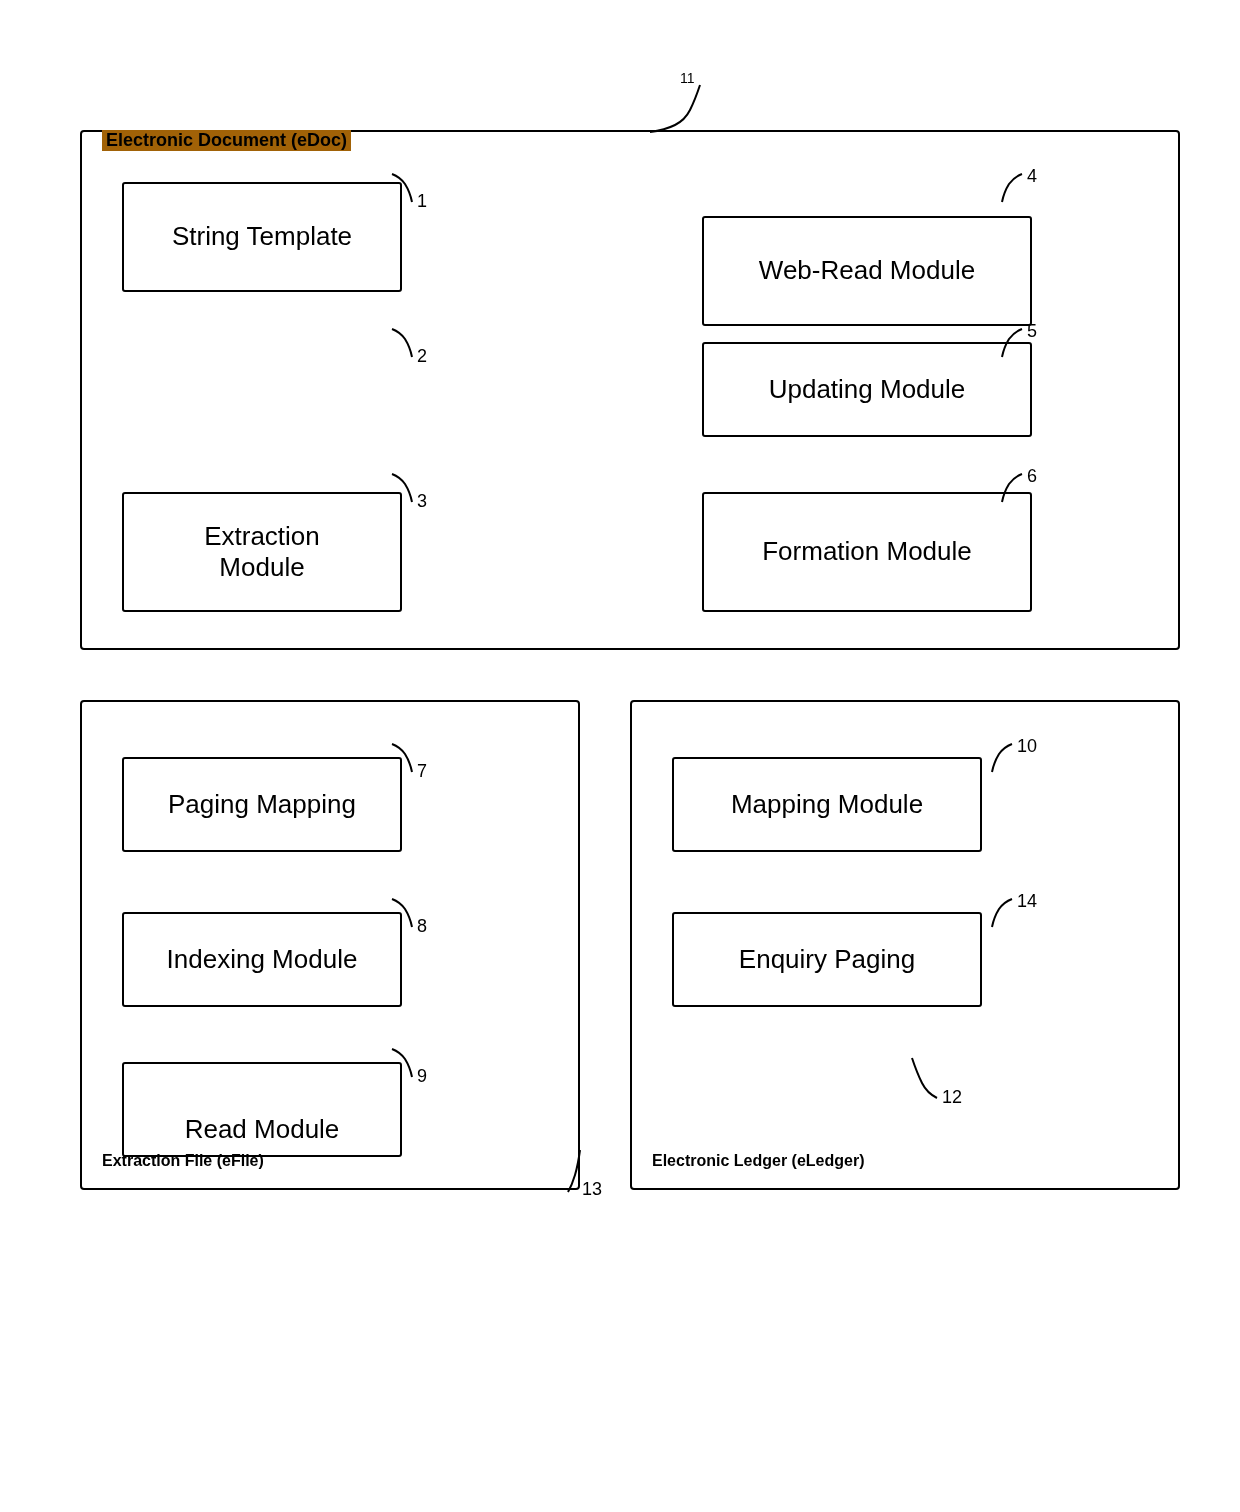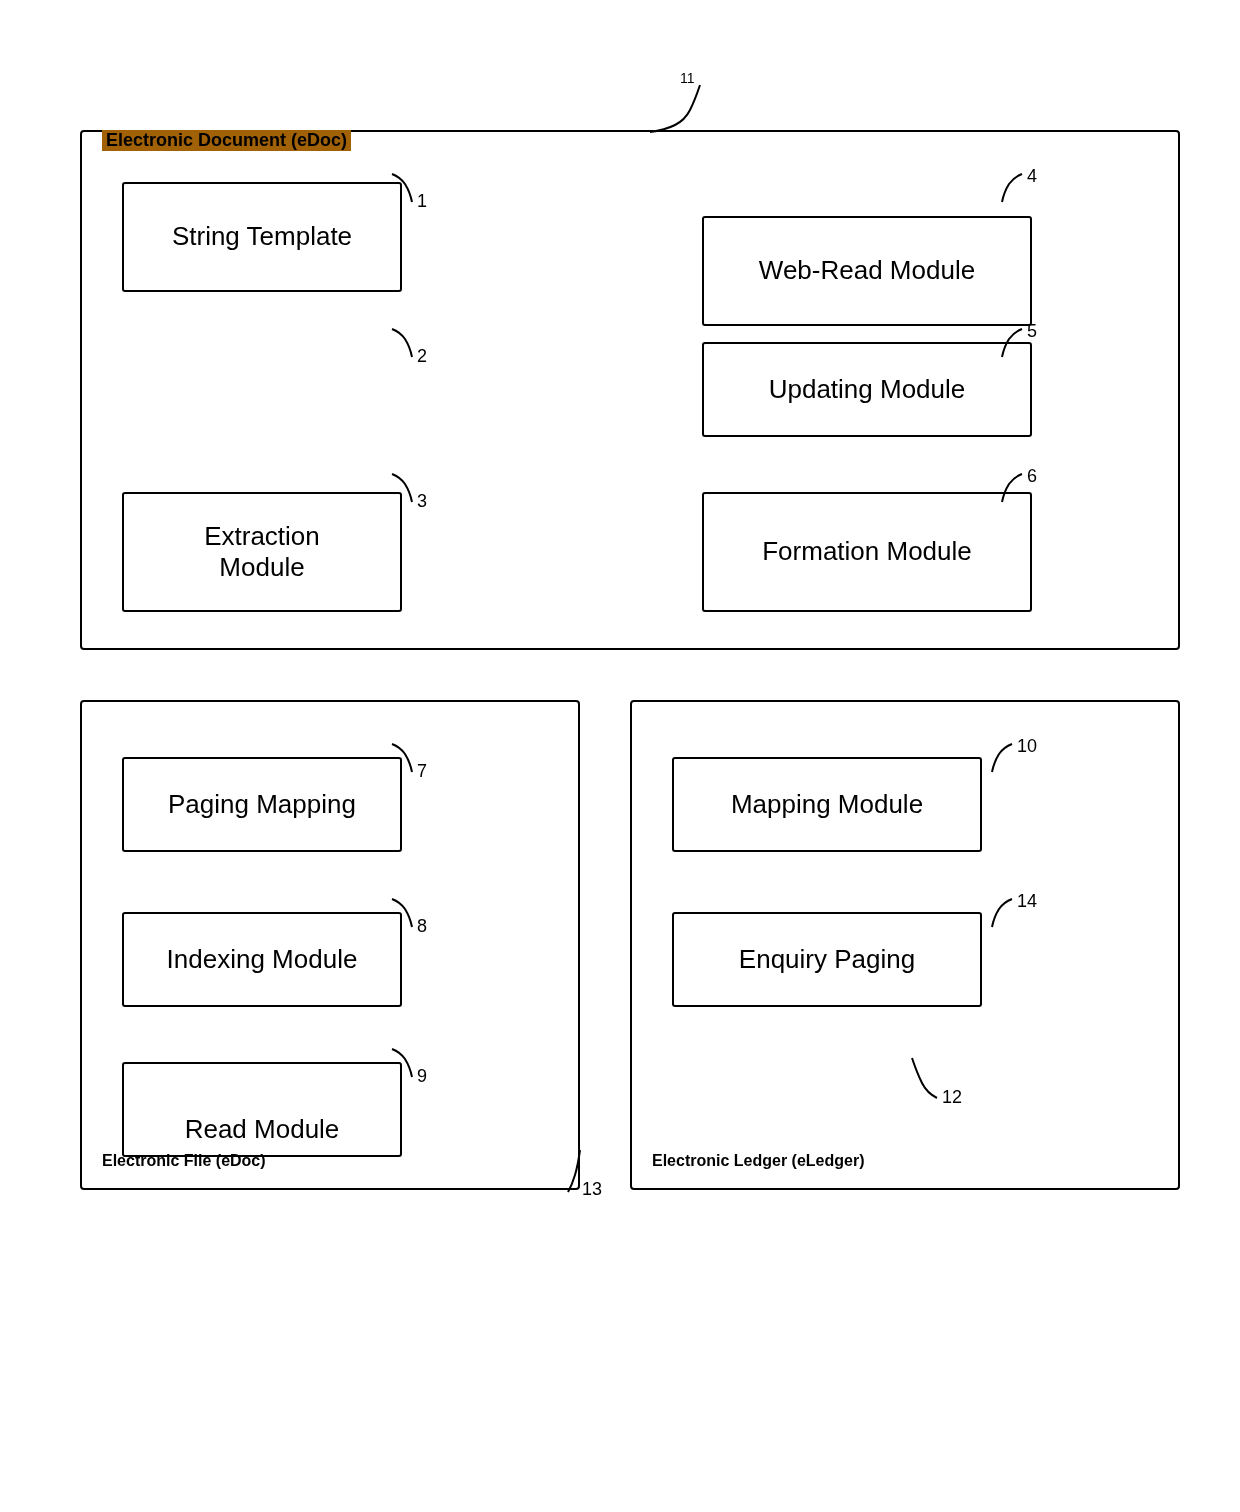--- a/index.html
+++ b/index.html
@@ -261,21 +261,21 @@
     </div>
 
     <svg class="squiggle-svg" style="top:340px; left:910px; width:80px; height:40px;">
       <path d="M 10 30 Q 12 20, 17 12 Q 22 5, 30 2" fill="none" stroke="#000" stroke-width="2"></path>
       <text x="35" y="10" font-size="18" font-weight="normal">6</text>
     </svg>
 
   </div>
 
   <div class="efile-box">
-    <span class="efile-label">Electronic File (eDoc)</span>
+    <span class="efile-label">Extraction File (eFile)</span>
 
     <div class="module-box paging-module">
       <span>Paging Mapping</span>
     </div>
 
     <svg class="squiggle-svg" style="top:40px; left:280px; width:80px; height:40px;">
       <path d="M 50 30 Q 48 20, 43 12 Q 38 5, 30 2" fill="none" stroke="#000" stroke-width="2"></path>
       <text x="55" y="35" font-size="18" font-weight="normal">7</text>
     </svg>
 

